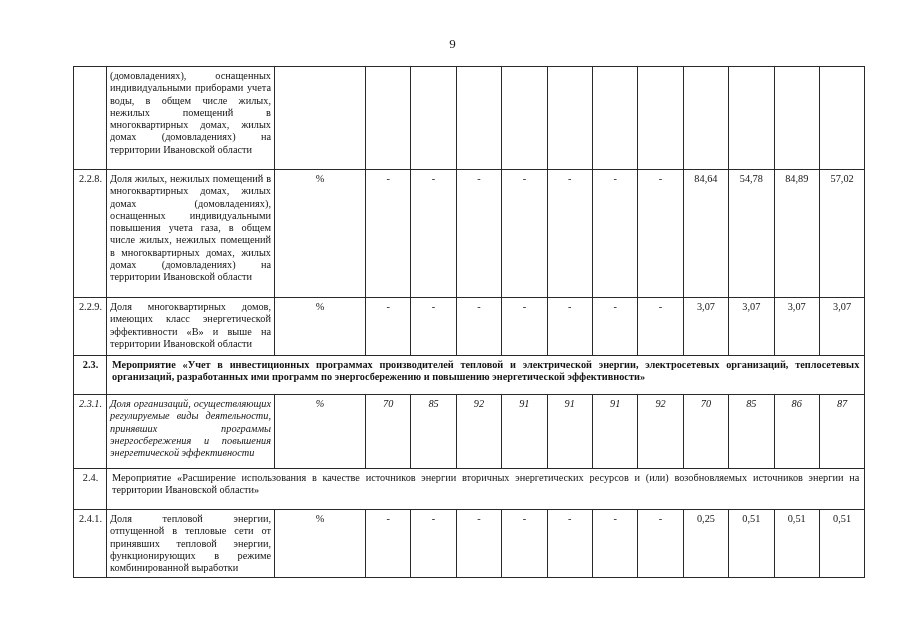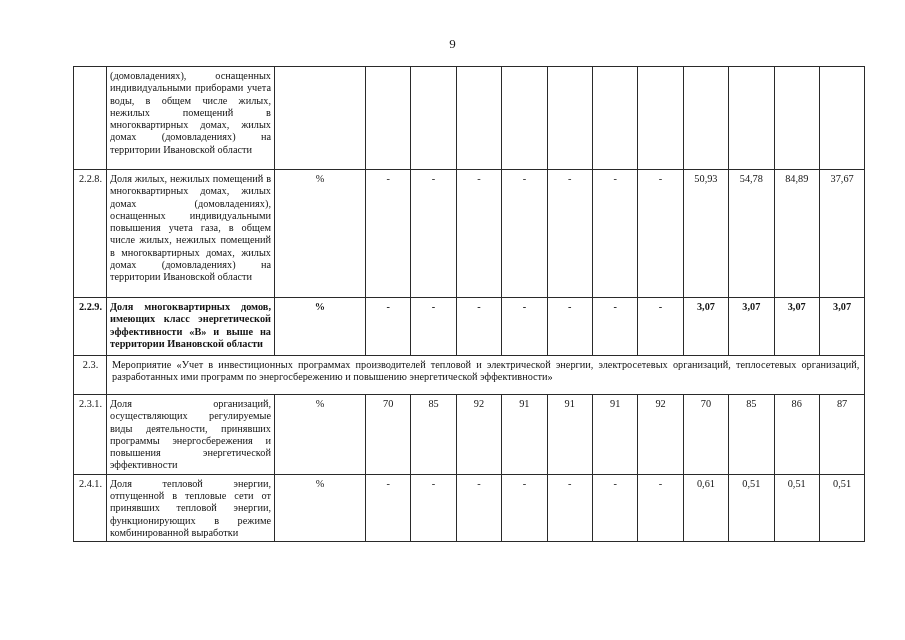--- a/index.html
+++ b/index.html
@@ -41,23 +41,23 @@
   col.c-unit { width: 91px; }
   col.c-val  { width: 45.4px; }
   td.num  { text-align: center; padding-left: 2px; padding-right: 1px; }
   td.name { text-align: justify; }
   td.unit { text-align: center; }
   td.val  { text-align: center; }
   td.section { text-align: justify; padding-left: 5px; padding-right: 5px; margin-left: 44px; }
   
   .doc-table tr:nth-child(1) td { height: 97px; }
   .doc-table tr:nth-child(2) td { height: 122px; }
-  .doc-table tr:nth-child(3) td { height: 52px; font-weight: bold; }
-  .doc-table tr:nth-child(4) td { height: 33px; }
-  .doc-table tr:nth-child(5) td { height: 68px; }
+  .doc-table tr:nth-child(3) td { height: 52px; }
+  .doc-table tr:nth-child(4) td { height: 33px; font-weight: bold; }
+  .doc-table tr:nth-child(5) td { height: 68px; font-style: italic; }
   .doc-table tr:nth-child(6) td { height: 35px; }
   .doc-table tr:nth-child(7) td { height: 62px; }
 </style>
 </head>
 <body>
 
 <div class="page-number">9</div>
 
 <table class="doc-table">
   <colgroup>
@@ -97,24 +97,24 @@
         <td class="num">2.2.8.</td>
         <td class="name">Доля жилых, нежилых помещений в многоквартирных домах, жилых домах (домовладениях), оснащенных индивидуальными повышения учета газа, в общем числе жилых, нежилых помещений в многоквартирных домах, жилых домах (домовладениях) на территории Ивановской области</td>
         <td class="unit">%</td>
         <td class="val">-</td>
         <td class="val">-</td>
         <td class="val">-</td>
         <td class="val">-</td>
         <td class="val">-</td>
         <td class="val">-</td>
         <td class="val">-</td>
-        <td class="val">50,93</td>
+        <td class="val">84,64</td>
         <td class="val">54,78</td>
         <td class="val">84,89</td>
-        <td class="val">37,67</td>
+        <td class="val">57,02</td>
       </tr>
       <tr>
         <td class="num">2.2.9.</td>
         <td class="name">Доля многоквартирных домов, имеющих класс энергетической эффективности «В» и выше на территории Ивановской области</td>
         <td class="unit">%</td>
         <td class="val">-</td>
         <td class="val">-</td>
         <td class="val">-</td>
         <td class="val">-</td>
         <td class="val">-</td>
@@ -139,29 +139,33 @@
         <td class="val">91</td>
         <td class="val">91</td>
         <td class="val">91</td>
         <td class="val">92</td>
         <td class="val">70</td>
         <td class="val">85</td>
         <td class="val">86</td>
         <td class="val">87</td>
       </tr>
       <tr>
+        <td class="num">2.4.</td>
+        <td class="section" colspan="13">Мероприятие «Расширение использования в качестве источников энергии вторичных энергетических ресурсов и (или) возобновляемых источников энергии на территории Ивановской области»</td>
+      </tr>
+      <tr>
         <td class="num">2.4.1.</td>
         <td class="name">Доля тепловой энергии, отпущенной в тепловые сети от принявших тепловой энергии, функционирующих в режиме комбинированной выработки</td>
         <td class="unit">%</td>
         <td class="val">-</td>
         <td class="val">-</td>
         <td class="val">-</td>
         <td class="val">-</td>
         <td class="val">-</td>
         <td class="val">-</td>
         <td class="val">-</td>
-        <td class="val">0,61</td>
+        <td class="val">0,25</td>
         <td class="val">0,51</td>
         <td class="val">0,51</td>
         <td class="val">0,51</td>
       </tr>
     </tbody>
 </table>
 
 </body></html>

